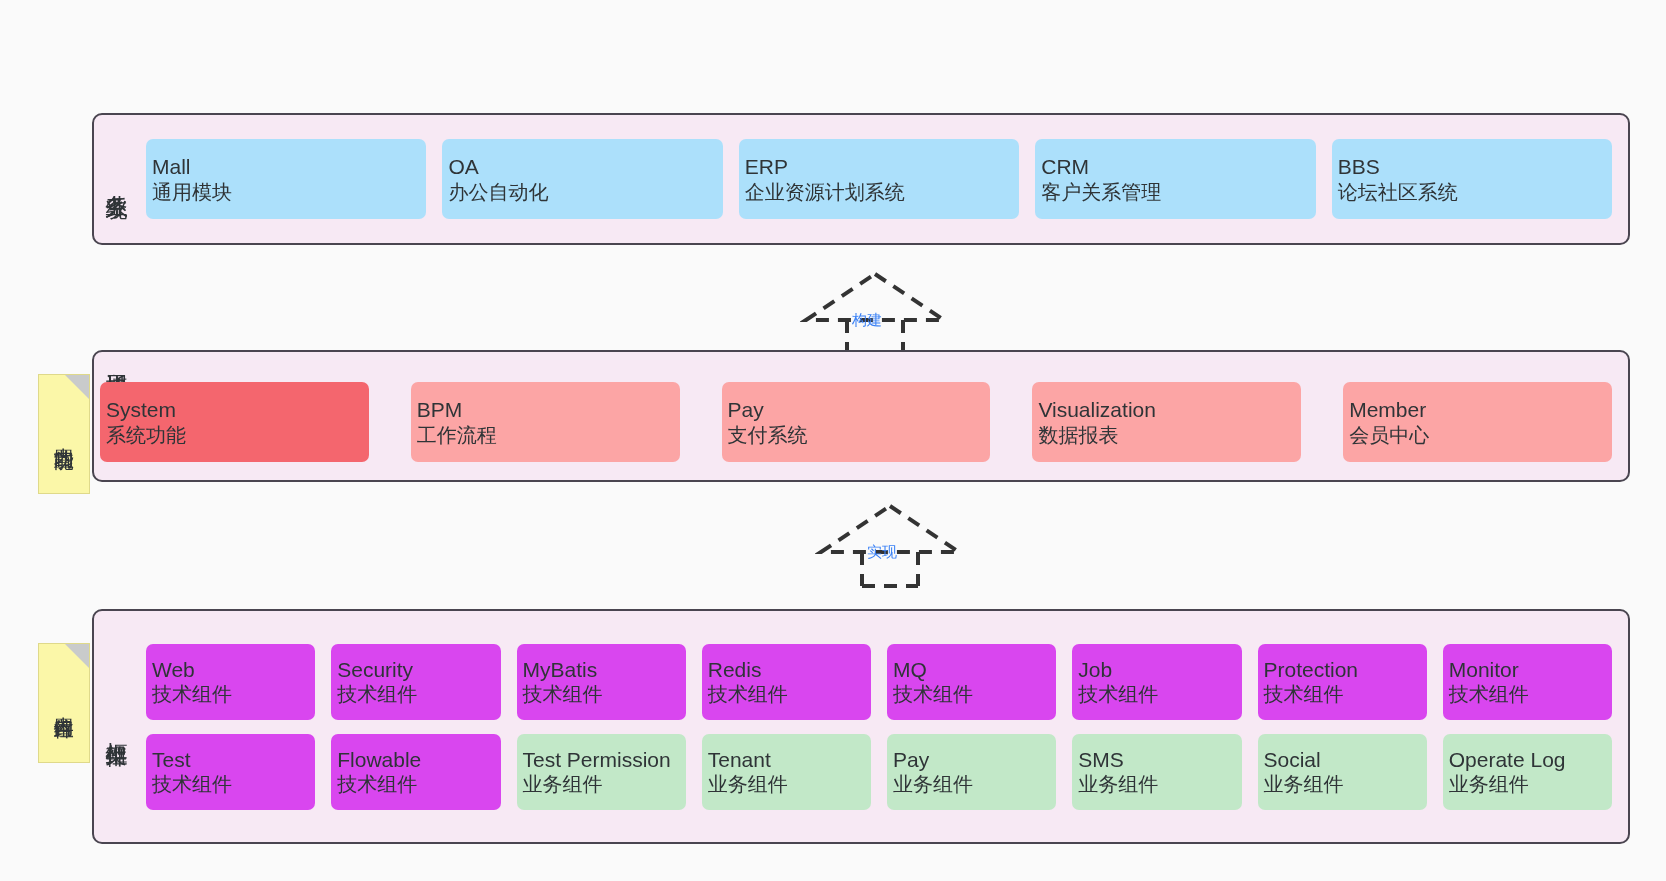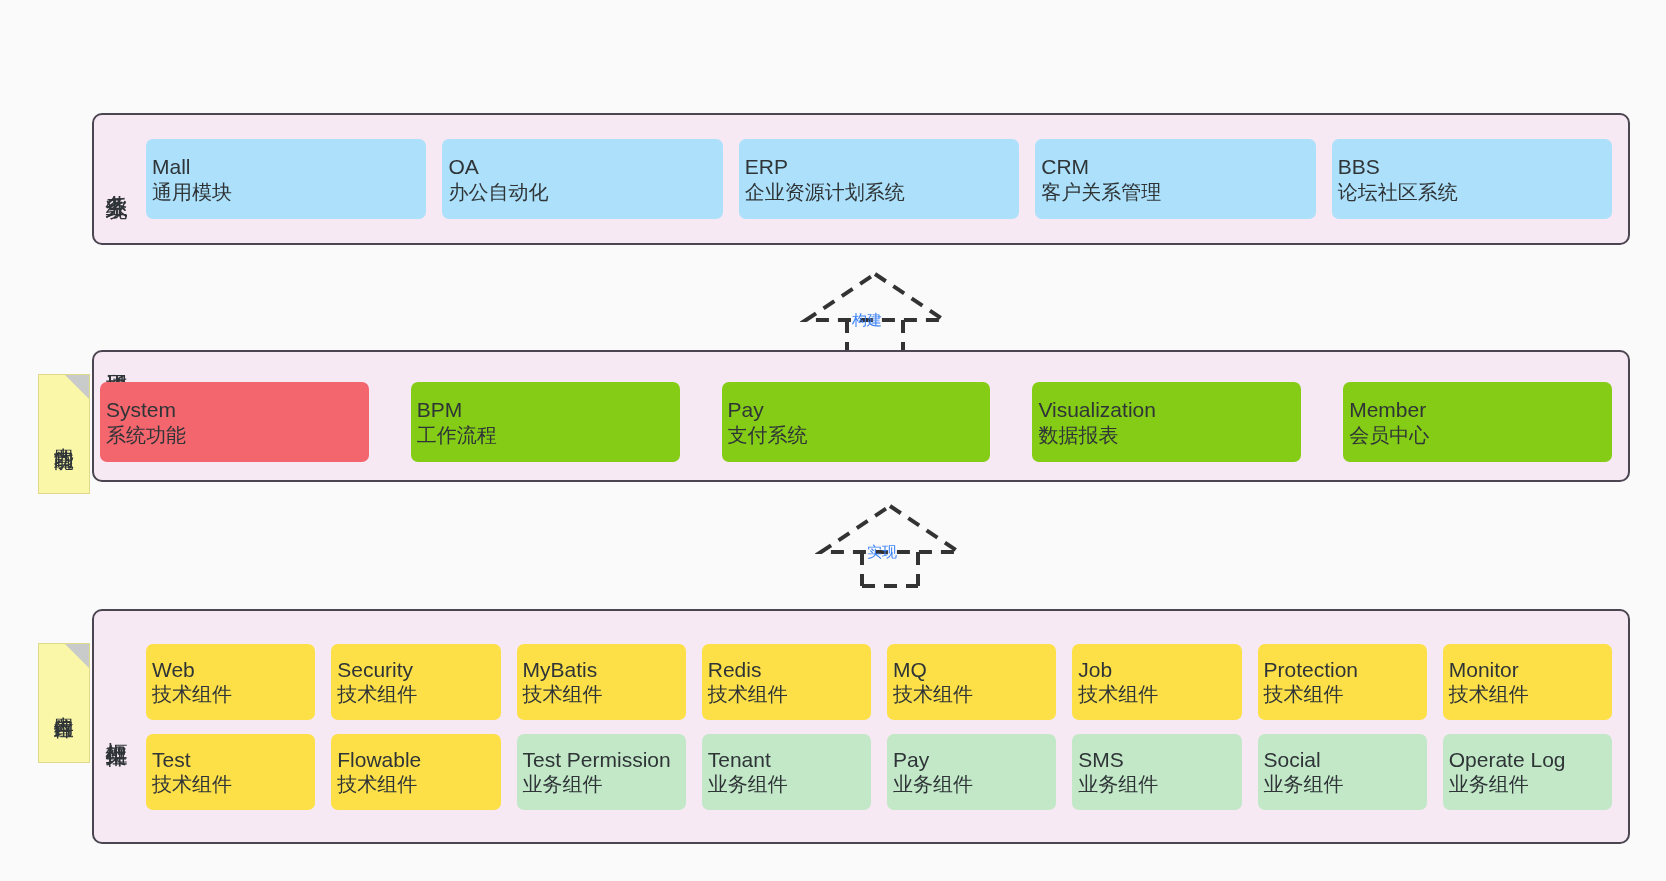--- a/index.html
+++ b/index.html
@@ -68,22 +68,22 @@
     text-align: center;
     line-height: 1.22;
     padding: 6px 6px;
     color: #2f3437;
   }
   .box .t1 { font-size: 21px; }
   .box .t2 { font-size: 20px; }
 
   .box.blue        { background: #ace0fb; }
   .box.red         { background: #f4666e; }
-  .box.pink        { background: #84cc16; margin-left: 26px; }
-  .box.green       { background: #fde047; }
+  .box.pink        { background: #fca5a5; margin-left: 26px; }
+  .box.green       { background: #d946ef; }
   .box.lightgreen  { background: #c2e8c8; }
 
   .h-biz   { height: 80px; }
   .h-mod   { height: 80px; }
   .h-comp  { height: 76px; }
 
   
   .note {
     position: absolute;
     box-sizing: border-box;

